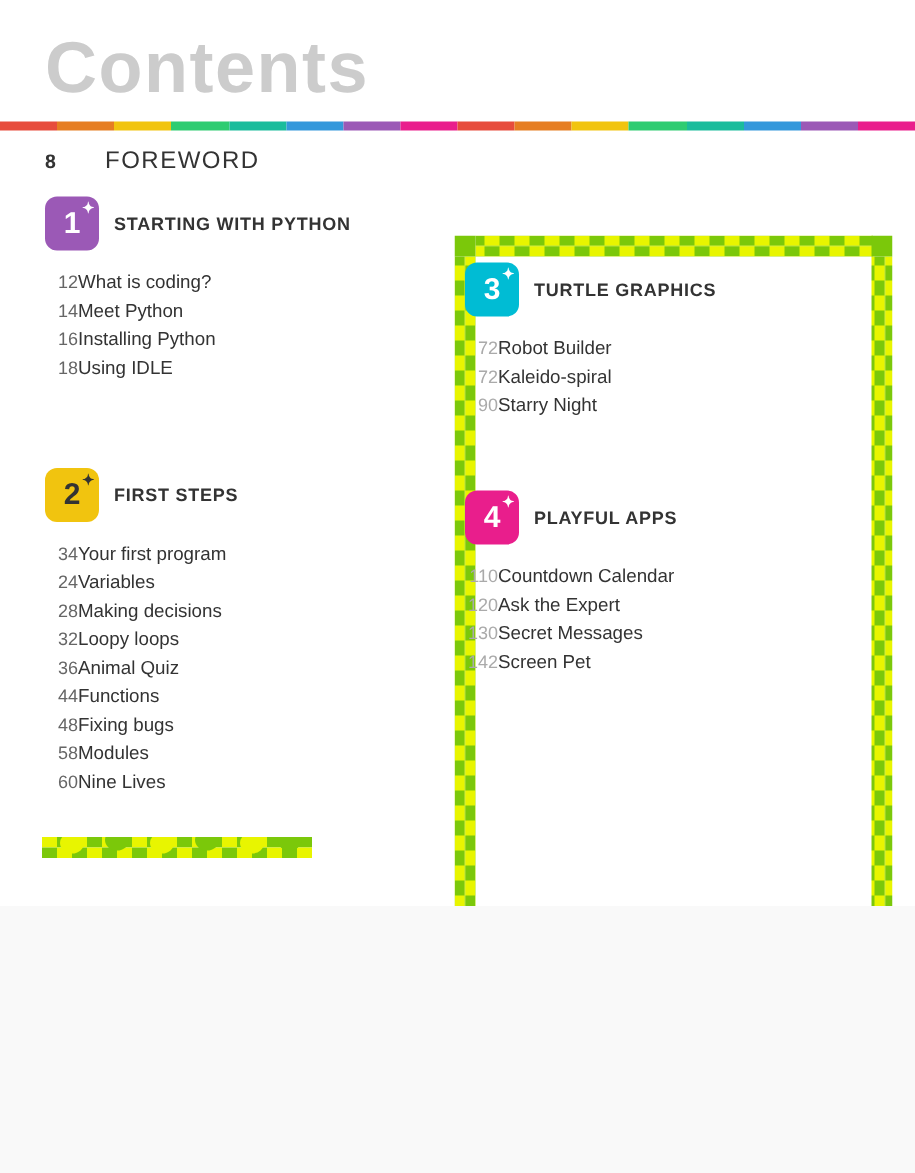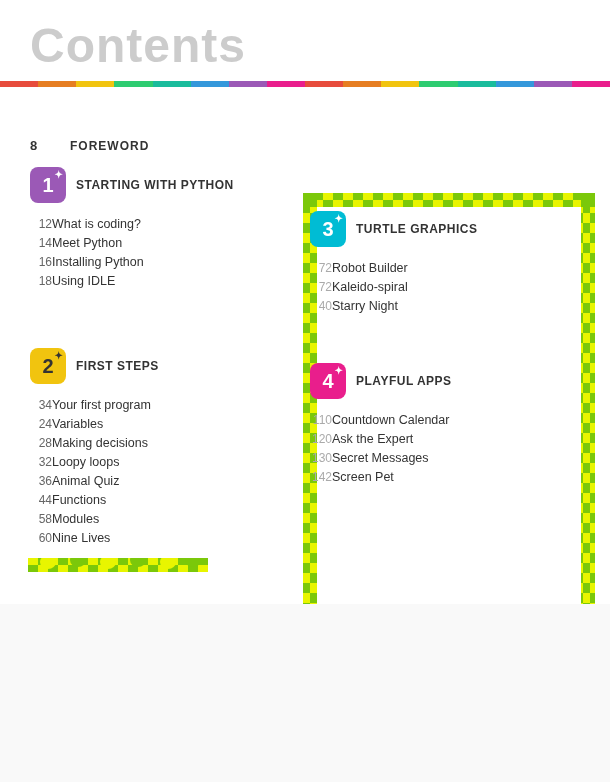--- a/index.html
+++ b/index.html
@@ -51,25 +51,24 @@
       padding: 12px 30px 10px 30px;
       gap: 20px;
     }
     .page-num {
       font-size: 13px;
       font-weight: 700;
       color: #333;
       min-width: 20px;
     }
     .section-label {
-      font-size: 12px;
-      font-weight: 700;
+      font-size: 16px;
+      font-weight: 400;
       color: #333;
       letter-spacing: 1px;
-      margin-top: 40px;
     }
 
     
     .content-area {
       display: flex;
       padding: 0 30px;
       gap: 10px;
       position: relative;
     }
 
@@ -274,20 +273,24 @@
           </div>
           <div class="toc-entry">
             <span class="toc-num">36</span>
             <span class="toc-text">Animal Quiz</span>
           </div>
           <div class="toc-entry">
             <span class="toc-num">44</span>
             <span class="toc-text">Functions</span>
           </div>
           <div class="toc-entry">
+            <span class="toc-num">48</span>
+            <span class="toc-text">Fixing bugs</span>
+          </div>
+          <div class="toc-entry">
             <span class="toc-num">58</span>
             <span class="toc-text">Modules</span>
           </div>
           <div class="toc-entry">
             <span class="toc-num">60</span>
             <span class="toc-text">Nine Lives</span>
           </div>
         </div>
       </div>
 
@@ -339,21 +342,21 @@
           <div class="toc-entries">
             <div class="toc-entry">
               <span class="toc-num toc-num-gray">72</span>
               <span class="toc-text">Robot Builder</span>
             </div>
             <div class="toc-entry">
               <span class="toc-num toc-num-gray">72</span>
               <span class="toc-text">Kaleido-spiral</span>
             </div>
             <div class="toc-entry">
-              <span class="toc-num toc-num-gray">40</span>
+              <span class="toc-num toc-num-gray">90</span>
               <span class="toc-text">Starry Night</span>
             </div>
           </div>
         </div>
 
         <div style="height:24px"></div>
 
         <div class="right-chapter-section">
           <div class="chapter-heading">
             <div class="chapter-badge badge-4">

